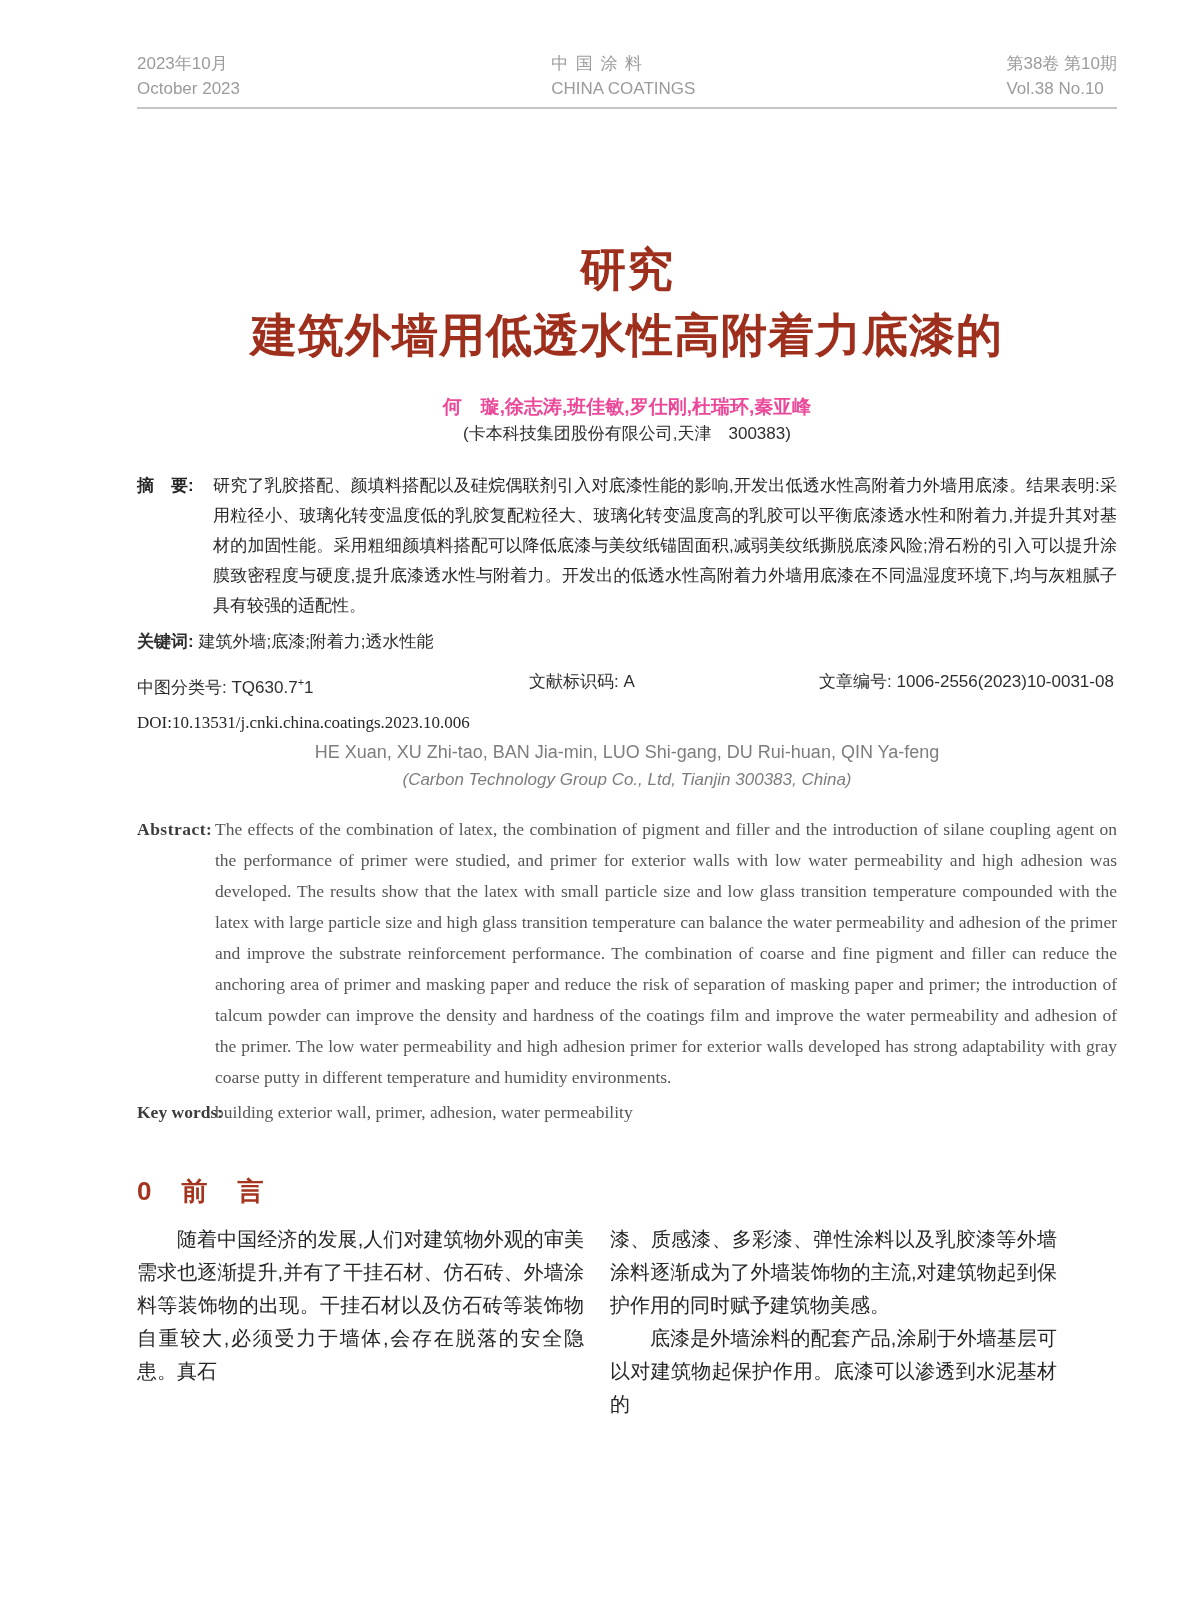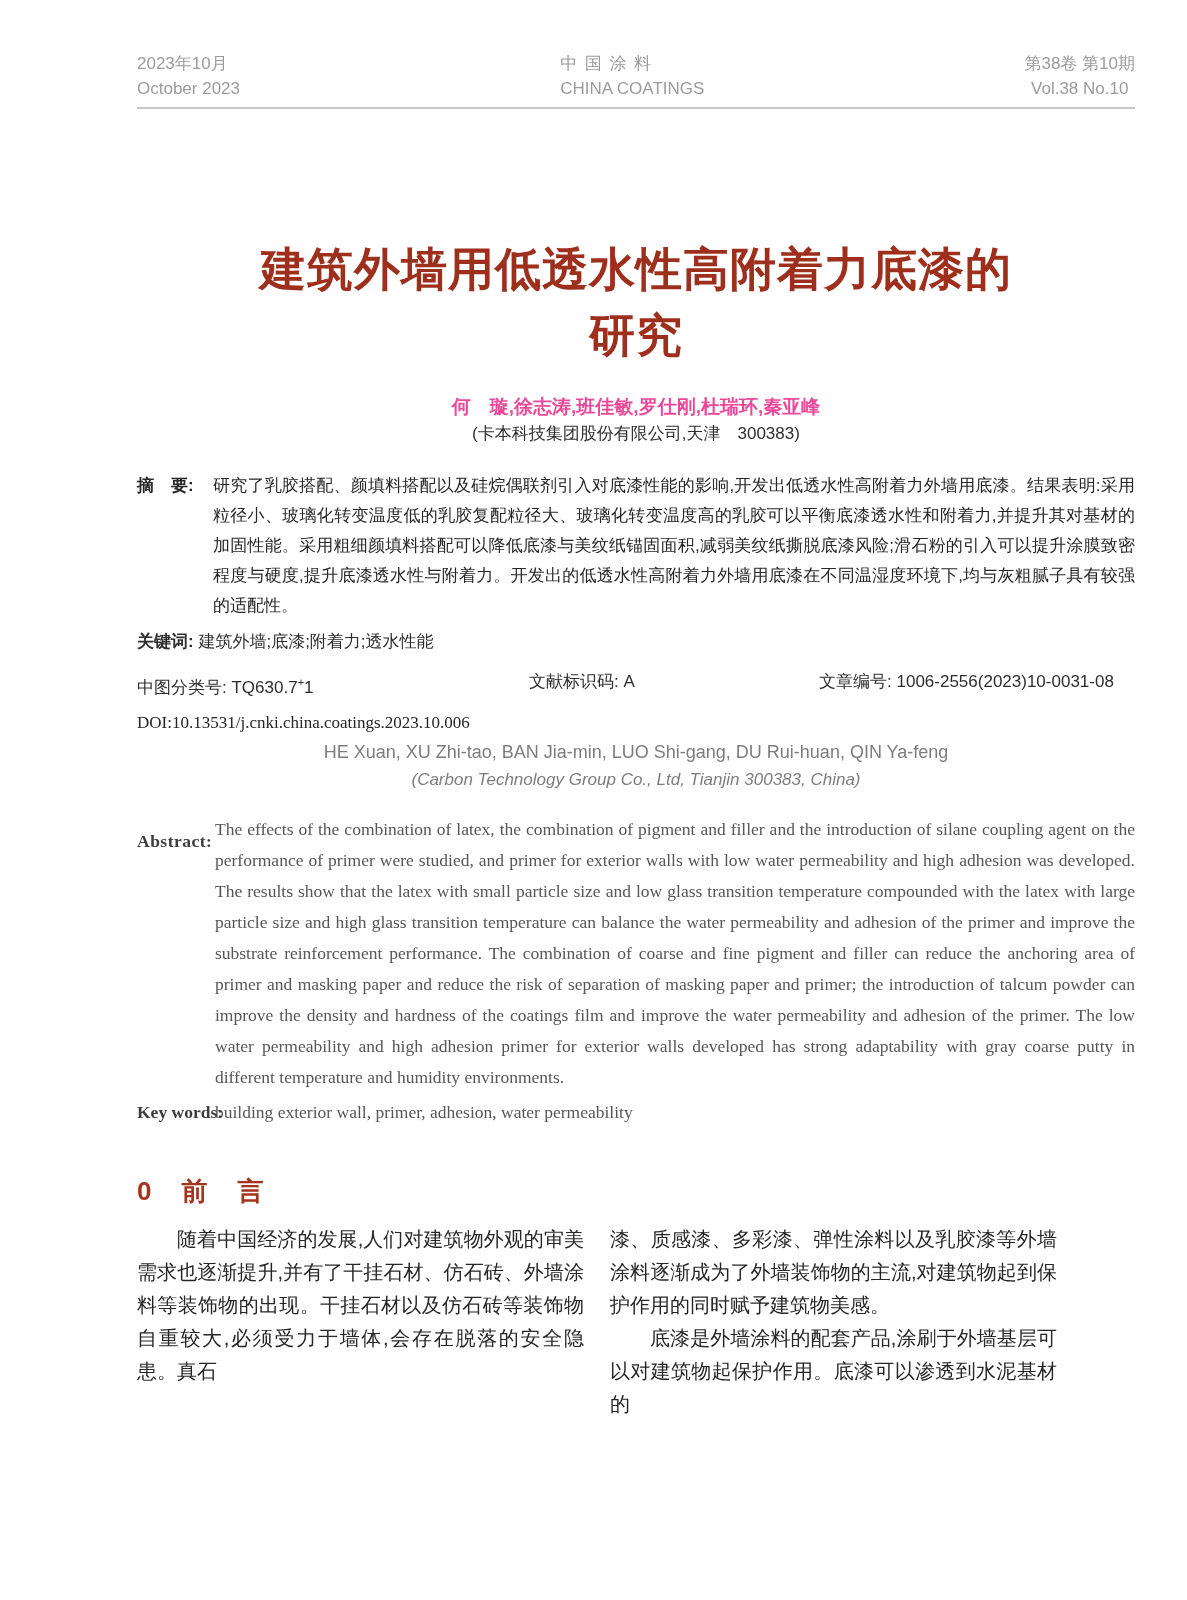--- a/index.html
+++ b/index.html
@@ -5,33 +5,33 @@
   * { margin: 0; padding: 0; box-sizing: border-box; }
   html, body { background: #ffffff; }
   body {
     width: 1187px; height: 1600px;
     font-family: "Liberation Sans", "DejaVu Sans", sans-serif;
     color: #2e2e2e;
     overflow: hidden;
   }
   .page {
     width: 1187px; height: 1600px;
-    padding: 52px 52px 36px 137px;
+    padding: 52px 70px 36px 137px;
     display: flex; flex-direction: column;
     background: #ffffff;
   }
   
   .jheader {
     display: flex; justify-content: space-between; align-items: flex-end;
     color: #9b9b9b; font-size: 17px; line-height: 1.45;
     border-bottom: 2px solid #c6c6c6;
     padding-bottom: 6px;
   }
   .jheader .h-center { text-align: left; }
-  .jheader .h-right  { text-align: center; }
+  .jheader .h-right  { text-align: left; }
   .journal-cn { letter-spacing: 0.45em; margin-right: -0.45em; }
   
   .title-cn {
     margin-top: 128px;
     text-align: center;
     color: #9e2f1c;
     font-size: 46px; font-weight: bold;
     line-height: 1.42;
     letter-spacing: 1px;
   }
@@ -82,21 +82,21 @@
     font-family: Liberation Sans, sans-serif;
   }
   .abs-en {
     margin-top: 24px;
     position: relative; padding-left: 78px;
     font-family: "Liberation Serif", "DejaVu Serif", serif;
     font-size: 17.5px; line-height: 31px;
     text-align: justify; color: #565656;
   }
   .abs-en .abs-label {
-    position: absolute; left: 0; top: 12px;
+    position: absolute; left: 0; top: 0;
     font-weight: bold; color: #3c3c3c; letter-spacing: 0.5px;
   }
   .kw-en {
     margin-top: 4px;
     position: relative; padding-left: 78px;
     font-family: "Liberation Serif", "DejaVu Serif", serif;
     font-size: 17.5px; line-height: 31px; color: #565656;
   }
   .kw-en .kw-label { position: absolute; left: 0; top: 0; font-weight: bold; color: #3c3c3c; }
   
@@ -129,22 +129,22 @@
       <div class="journal-cn">中国涂料</div>
       <div>CHINA COATINGS</div>
     </div>
     <div class="h-right">
       <div>第38卷 第10期</div>
       <div>Vol.38  No.10</div>
     </div>
   </header>
 
   <h1 class="title-cn">
+    <div>研究</div>
     <div>建筑外墙用低透水性高附着力底漆的</div>
-    <div>研究</div>
   </h1>
 
   <div class="authors-cn">何　璇,徐志涛,班佳敏,罗仕刚,杜瑞环,秦亚峰</div>
   <div class="affil-cn">(卡本科技集团股份有限公司,天津　300383)</div>
 
   <div class="abs-cn">
     <span class="abs-label">摘　要:</span>
     <span>研究了乳胶搭配、颜填料搭配以及硅烷偶联剂引入对底漆性能的影响,开发出低透水性高附着力外墙用底漆。结果表明:采用粒径小、玻璃化转变温度低的乳胶复配粒径大、玻璃化转变温度高的乳胶可以平衡底漆透水性和附着力,并提升其对基材的加固性能。采用粗细颜填料搭配可以降低底漆与美纹纸锚固面积,减弱美纹纸撕脱底漆风险;滑石粉的引入可以提升涂膜致密程度与硬度,提升底漆透水性与附着力。开发出的低透水性高附着力外墙用底漆在不同温湿度环境下,均与灰粗腻子具有较强的适配性。</span>
   </div>
 

